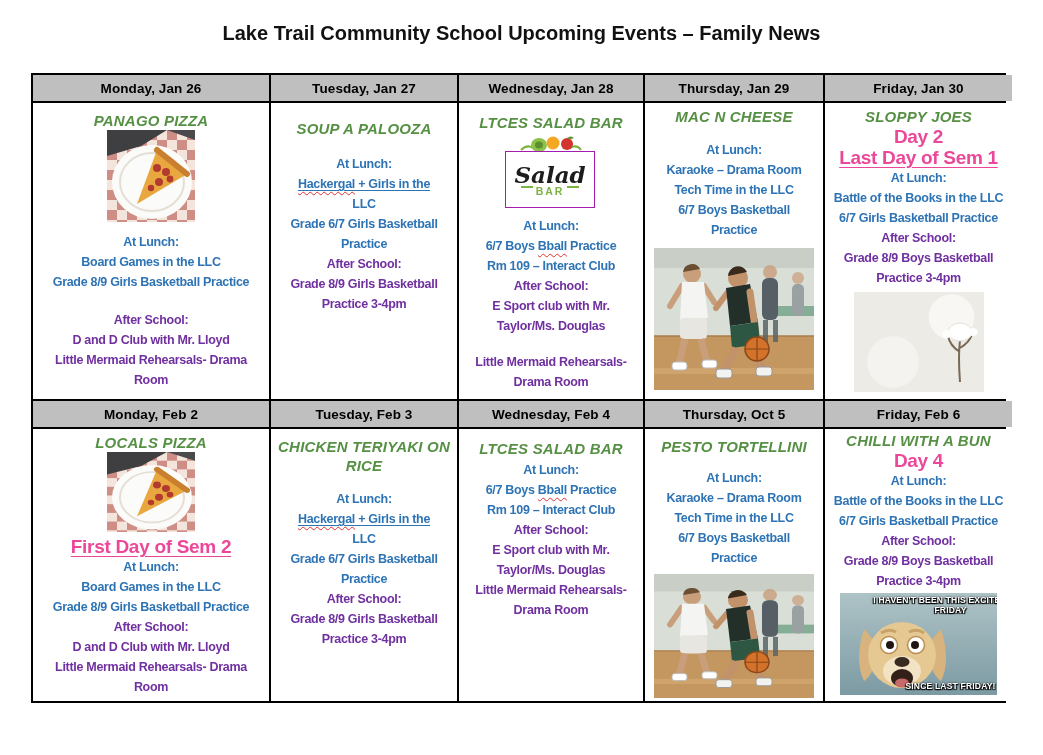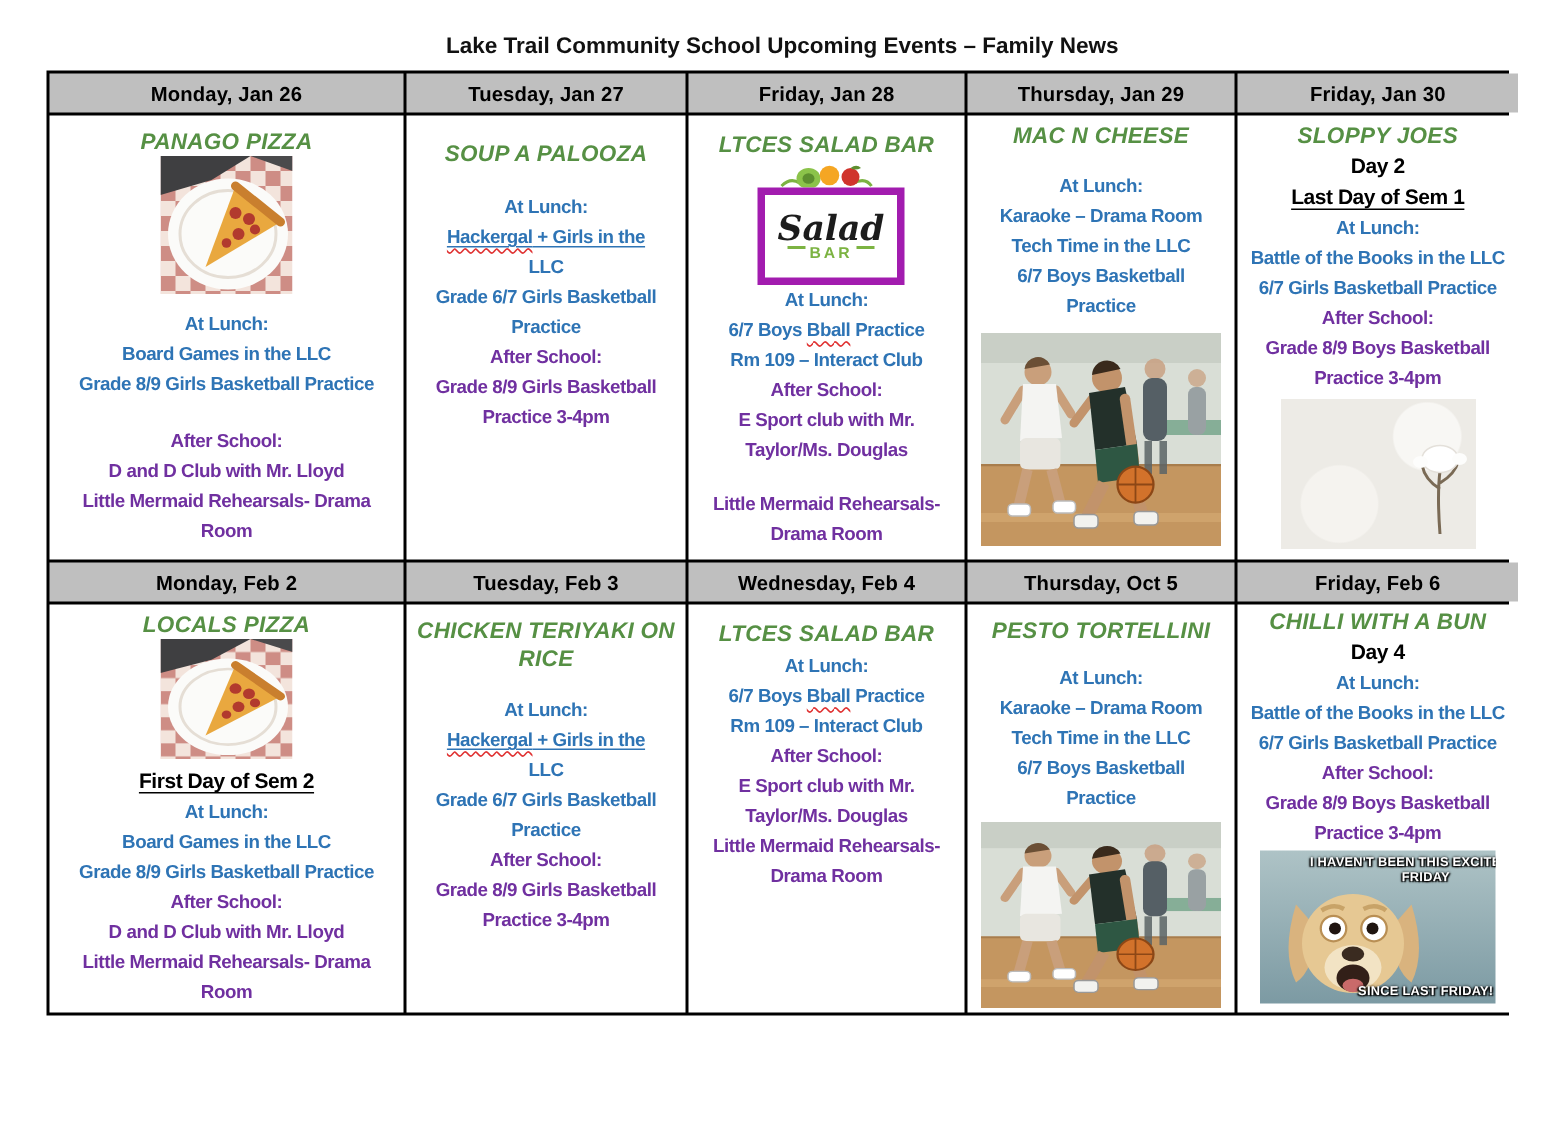--- a/index.html
+++ b/index.html
@@ -1,43 +1,43 @@
 <!DOCTYPE html>
 <html style="--blue: #2E74B5; --purple: #7030A0; --green: #569044; --header-bg: #BFBFBF; --squiggle-red: #E03131;"><head>
 <meta charset="utf-8">
 <style>
   html,body{margin:0;padding:0;background:#fff;}
   body{width:1043px;height:755px;overflow:hidden;font-family:"Liberation Sans",sans-serif;}
   .page{position:relative;width:1043px;height:755px;background:#fff;}
-  .page-title{padding-top:22px;text-align:center;font-size:15px;font-weight:bold;color:#111;}
+  .page-title{padding-top:22px;text-align:center;font-size:20px;font-weight:bold;color:#111;}
   .page-subtitle{margin-top:4px;text-align:center;font-size:15px;font-weight:bold;color:#111;}
   .page-subtitle sup{font-size:9px;}
-  .calendar{margin:8px auto 0 31px;width:971px;display:grid;
+  .calendar{margin:28px auto 0 31px;width:971px;display:grid;
     grid-template-columns:236px 186px 184px 178px 187px;
     grid-template-rows:26px 296px 26px 272px;
     gap:2px;padding:2px;background:#000;}
   .day-header{background:var(--header-bg);display:flex;align-items:center;justify-content:center;
     font-size:13.5px;font-weight:bold;color:#000;letter-spacing:0.1px;}
   .day-cell{background:#fff;padding:0 4px;display:flex;flex-direction:column;align-items:center;
     text-align:center;overflow:hidden;}
   .menu-title{color:var(--green);font-weight:bold;font-style:italic;font-size:15px;line-height:19px;
     letter-spacing:0.2px;margin:0 2px;}
   .line{font-weight:bold;font-size:12.5px;line-height:20px;letter-spacing:-0.3px;white-space:nowrap;}
   .lunch-heading,.lunch{color:var(--blue);}
   .after-heading,.after{color:var(--purple);}
-  .note,.note-underline{color:#000000;font-size:14px;line-height:21px;}
+  .note,.note-underline{color:#ec4899;font-size:19px;line-height:21px;}
   .note-underline{text-decoration:underline;text-underline-offset:3px;}
   .u{text-decoration:underline;text-underline-offset:2px;}
   .squiggle{text-decoration-line:underline;text-decoration-style:wavy;text-decoration-color:var(--squiggle-red);
     text-decoration-thickness:1px;text-underline-offset:3px;}
   .img-wrap{line-height:0;}
   
   .salad-img{position:relative;width:100px;height:74px;}
   .salad-fruits{position:absolute;left:18px;top:0;}
-  .salad-frame{position:absolute;left:4px;top:15px;width:88px;height:55px;border:5px solid #a21caf;
+  .salad-frame{position:absolute;left:4px;top:15px;width:88px;height:55px;border:1px solid #a21caf;
     background:#fff;display:flex;flex-direction:column;align-items:center;justify-content:center;}
   .salad-word{font-family:"DejaVu Serif",serif;font-style:italic;font-weight:bold;font-size:23px;
     line-height:23px;color:#1c1c1c;}
   .salad-bar-row{display:flex;gap:3px;color:#7CB342;font-weight:bold;font-size:10.5px;
     letter-spacing:2px;line-height:11px;}
   .salad-dash{display:inline-block;width:12px;height:2px;background:#7CB342;}
   
   .hf-img{position:relative;width:130px;height:100px;overflow:hidden;
     background:radial-gradient(circle at 75% 25%,#f8f7f4 0 18%,rgba(0,0,0,0) 19%),
                radial-gradient(circle at 30% 70%,#f5f3ef 0 22%,rgba(0,0,0,0) 23%),#EDEBE6;}
@@ -55,21 +55,21 @@
   .dog-svg{position:absolute;left:0;top:8px;}
 </style>
 </head>
 <body>
 
 <div class="page">
   <div class="page-title">Lake Trail Community School Upcoming Events – Family News</div>
   <div class="calendar">
       <div class="day-header">Monday, Jan 26</div>
       <div class="day-header">Tuesday, Jan 27</div>
-      <div class="day-header">Friday, Jan 28</div>
+      <div class="day-header">Wednesday, Jan 28</div>
       <div class="day-header">Thursday, Jan 29</div>
       <div class="day-header">Friday, Jan 30</div>
       <div class="day-cell">
         <div class="spacer" style="height: 8px; flex-shrink: 0;"></div>
         <div class="menu-title">PANAGO PIZZA</div>
         <div class="img-wrap"><svg width="88" height="92" viewBox="0 0 88 92" preserveAspectRatio="none">
   <defs>
               <pattern id="pz1" width="20" height="20" patternUnits="userSpaceOnUse">
     <rect width="20" height="20" fill="#F3E4DC"></rect>
                 <rect width="10" height="10" fill="#CE8D85"></rect>

